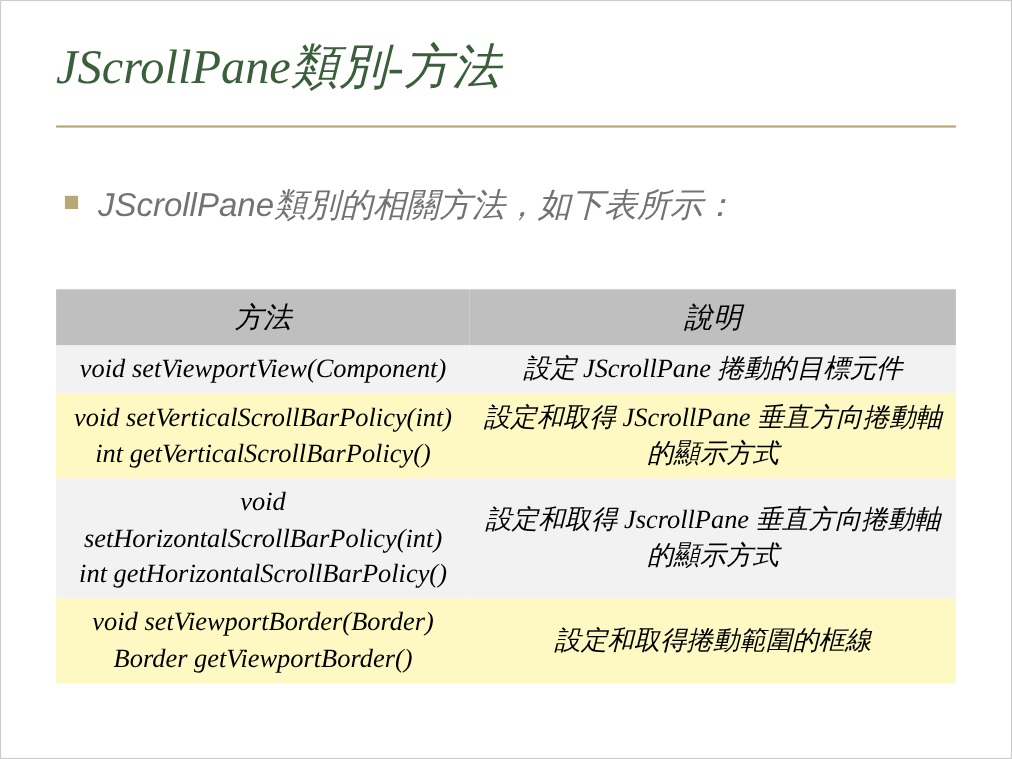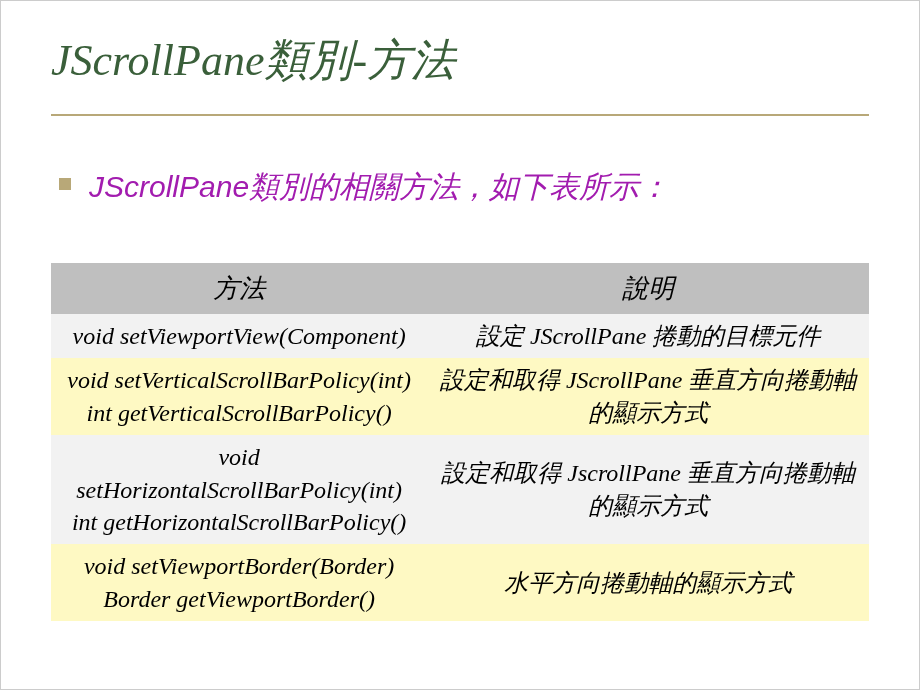--- a/index.html
+++ b/index.html
@@ -38,21 +38,21 @@
     }
     .bullet {
       width: 12px;
       height: 12px;
       background: #b8a878;
       margin-top: 12px;
       flex-shrink: 0;
     }
     .bullet-text {
       font-size: 30px;
-      color: #a21caf;
+      color: #737373;
       line-height: 1.4;
     }
     .bullet-text .latin {
       font-family: Arial, sans-serif;
       font-weight: normal;
     }
     table {
       width: 100%;
       border-collapse: collapse;
       margin: 0 auto;
@@ -107,17 +107,17 @@
       <tr class="odd">
         <td class="latin-cell">void setVerticalScrollBarPolicy(int)<br>int getVerticalScrollBarPolicy()</td>
         <td>設定和取得 JScrollPane 垂直方向捲動軸的顯示方式</td>
       </tr>
       <tr class="even">
         <td class="latin-cell">void setHorizontalScrollBarPolicy(int)<br>int getHorizontalScrollBarPolicy()</td>
         <td>設定和取得 JscrollPane 垂直方向捲動軸的顯示方式</td>
       </tr>
       <tr class="odd">
         <td class="latin-cell">void setViewportBorder(Border)<br>Border getViewportBorder()</td>
-        <td>水平方向捲動軸的顯示方式</td>
+        <td>設定和取得捲動範圍的框線</td>
       </tr>
     </tbody>
   </table>
 </div>
 
 </body></html>

